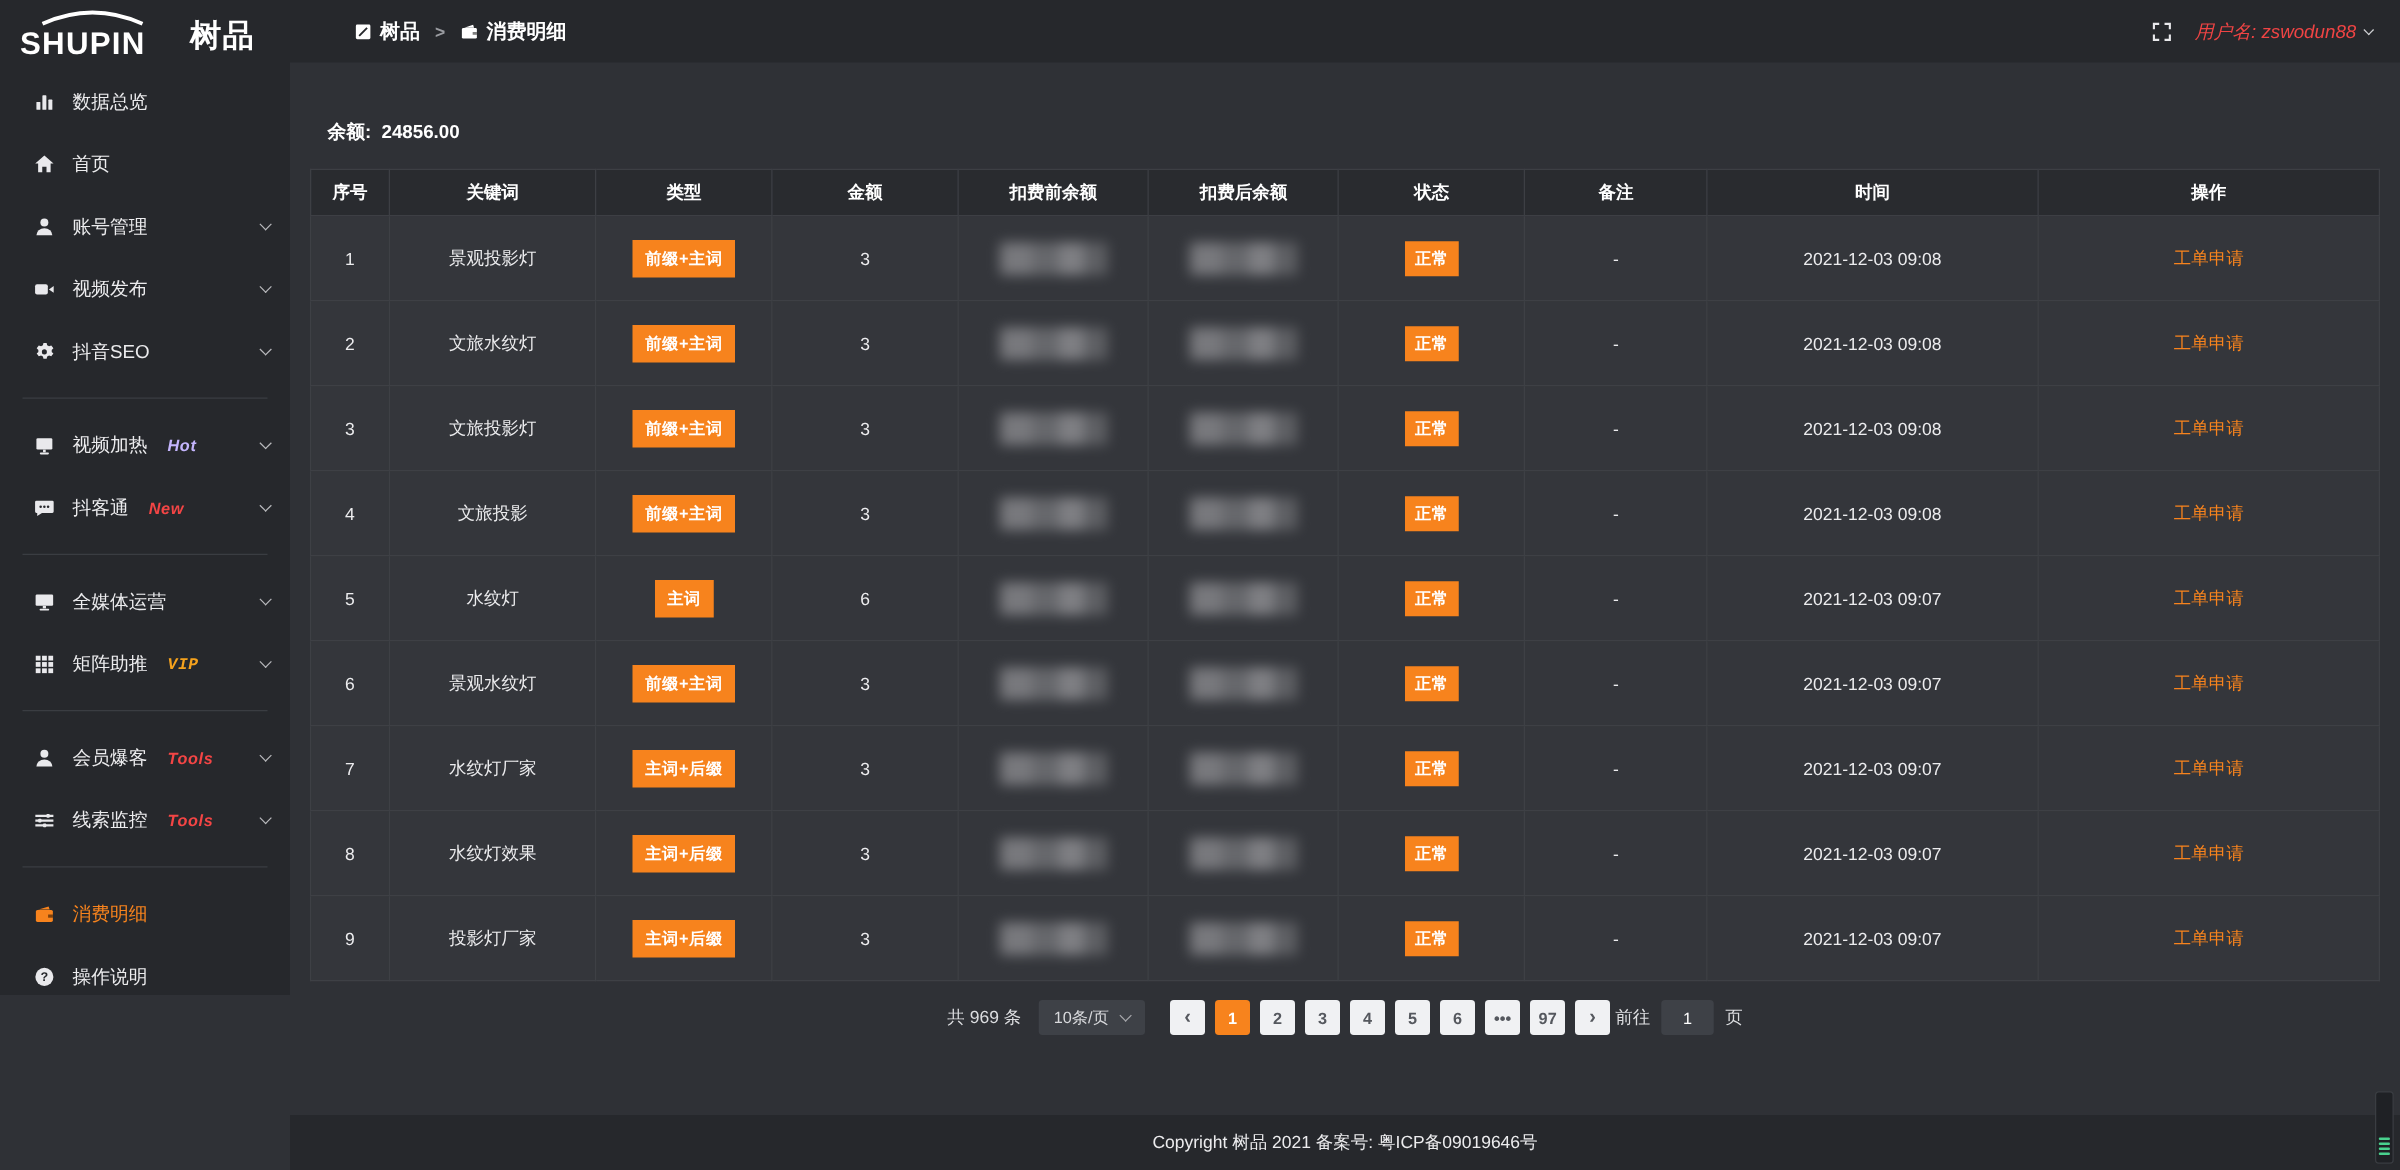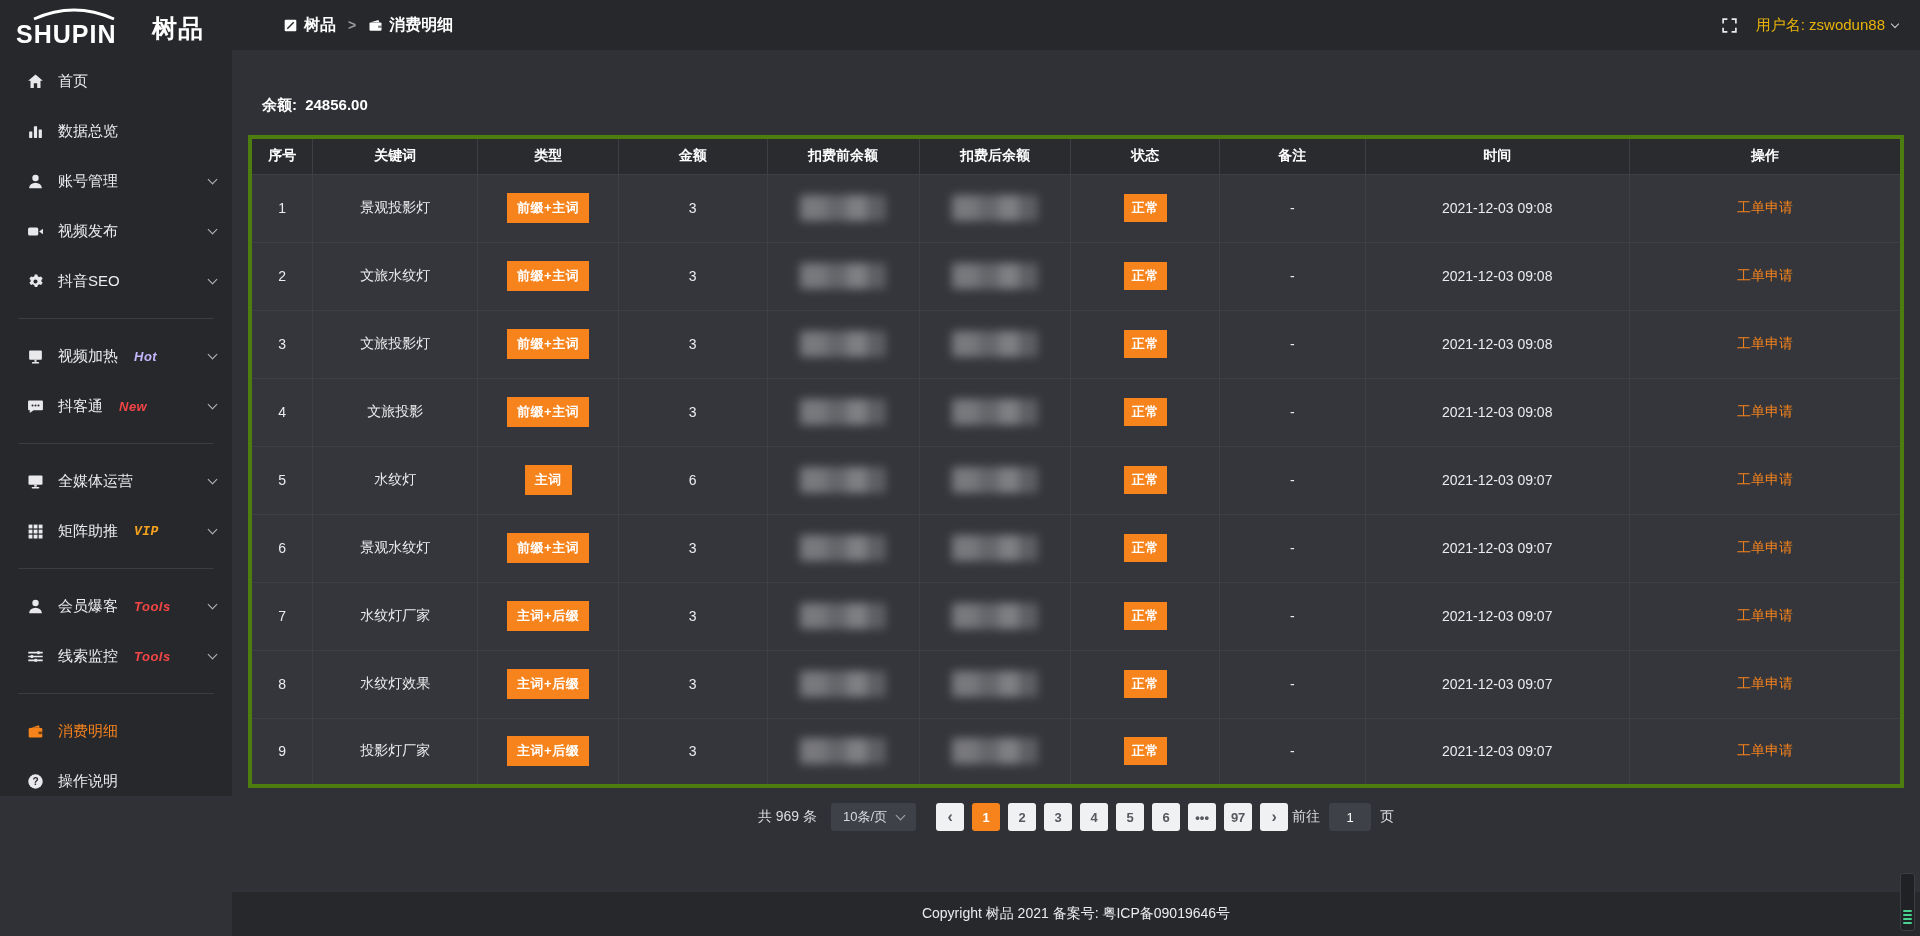--- a/index.html
+++ b/index.html
@@ -23,34 +23,34 @@
   .menu-divider { border-top:1px solid #3a3d42; margin:12px 18px; }
 
   
   .topbar { position:absolute; left:232px; top:0; right:0; height:50px; background:#26282c;
     display:flex; align-items:center; justify-content:space-between; padding:0 22px 0 51px; }
   .crumbs { display:flex; align-items:center; color:#fff; font-size:16px; font-weight:bold; }
   .crumb { display:flex; align-items:center; cursor:pointer; }
   .crumb .c-icon { width:15px; height:15px; margin-right:6px; display:flex; color:#fff; }
   .crumb .c-icon svg { width:100%; height:100%; }
   .crumb-sep { color:#9a9ca1; margin:0 12px; font-size:14px; font-weight:bold; }
-  .top-right { display:flex; align-items:center; color:#eab308; font-size:15px; }
+  .top-right { display:flex; align-items:center; color:#ef4444; font-size:15px;font-style:italic; }
   .fs-icon { width:17px; height:17px; margin-right:18px; display:flex; color:#e9e9ec; cursor:pointer; }
   .fs-icon svg { width:100%; height:100%; }
   .user-wrap { display:flex; align-items:center; cursor:pointer; }
   .user-chev { width:6px; height:6px; border-right:1.5px solid #cfd0d3; border-bottom:1.5px solid #cfd0d3;
     transform:rotate(45deg); margin-left:7px; margin-top:-3px; }
 
   
   .main { position:absolute; left:232px; top:50px; right:0; bottom:44px; padding:0 16px; }
   .balance { margin:46px 0 20px 14px; color:#fff; font-size:15px; font-weight:bold; }
   .balance b { margin-left:4px; }
 
   table.grid { width:100%; border-collapse:collapse; table-layout:fixed;
-    border:4px solid #4d7c0f; }
+    border:1px solid #4d7c0f; }
   table.grid th { background:#292b2f; color:#fff; font-size:14px; font-weight:bold;
     height:37px; border:1px solid #3d3f44; }
   table.grid td { background:#34363b; color:#ececee; font-size:14px; text-align:center;
     height:68px; border:1px solid #3e4045; }
   td.white { color:#fff; }
   .badge { display:inline-block; background:#f7831d; color:#fff; font-size:13px;
     padding:6px 10px; border-radius:0; font-weight:bold; letter-spacing:.5px; }
   .badge.small { padding:5px 8px; }
   .blur-blob { width:86px; height:26px; margin:0 auto; border-radius:2px; filter:blur(5px); opacity:.75;
     background:linear-gradient(90deg,#8f8f93 0 30%,#77787c 30% 55%,#98989c 55% 78%,#6c6d71 78% 100%); }
@@ -89,34 +89,34 @@
     <svg width="130" height="44" viewBox="0 0 130 44">
       <path d="M18 13 Q58 -5 98 13" fill="none" stroke="#fff" stroke-width="3"></path>
       <text x="0" y="37" font-size="25" font-weight="bold" fill="#fff" letter-spacing="1">SHUPIN</text>
     </svg>
     <span class="logo-cn">树品</span>
   </div>
   <div id="sidebar-menu">
       <div class="menu-item">
         <span class="mi-icon">
           <svg viewBox="0 0 16 16" fill="currentColor">
-            <path d="M8 1.3L14.9 7.3H12.7V14H9.6V9.7H6.4V14H3.3V7.3H1.1Z"></path>
-          </svg>
-        </span>
-        <span>首页</span>
-      </div>
-      <div class="menu-item">
-        <span class="mi-icon">
-          <svg viewBox="0 0 16 16" fill="currentColor">
             <rect x="2" y="8" width="3" height="6" rx=".5"></rect>
             <rect x="6.5" y="3" width="3" height="11" rx=".5"></rect>
             <rect x="11" y="6.2" width="3" height="7.8" rx=".5"></rect>
           </svg>
         </span>
         <span>数据总览</span>
+      </div>
+      <div class="menu-item">
+        <span class="mi-icon">
+          <svg viewBox="0 0 16 16" fill="currentColor">
+            <path d="M8 1.3L14.9 7.3H12.7V14H9.6V9.7H6.4V14H3.3V7.3H1.1Z"></path>
+          </svg>
+        </span>
+        <span>首页</span>
       </div>
       <div class="menu-item">
         <span class="mi-icon">
           <svg viewBox="0 0 16 16" fill="currentColor">
             <circle cx="8" cy="4.7" r="3"></circle>
             <path d="M2 14.3a6 5.2 0 0 1 12 0Z"></path>
           </svg>
         </span>
         <span>账号管理</span>
         <span class="chev"></span>

